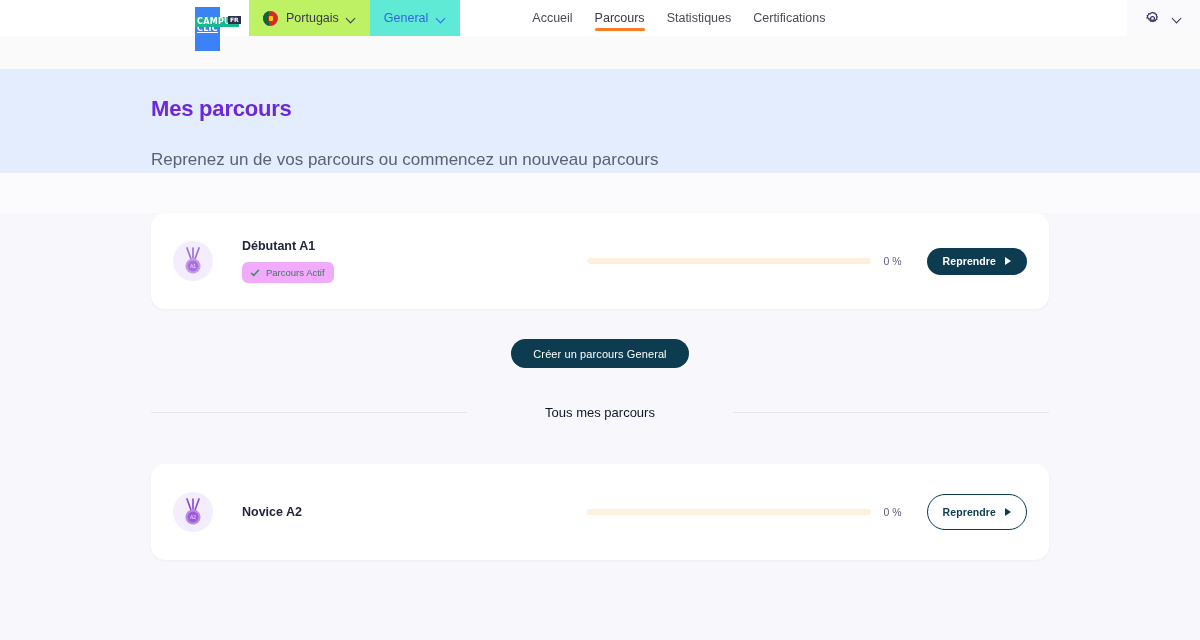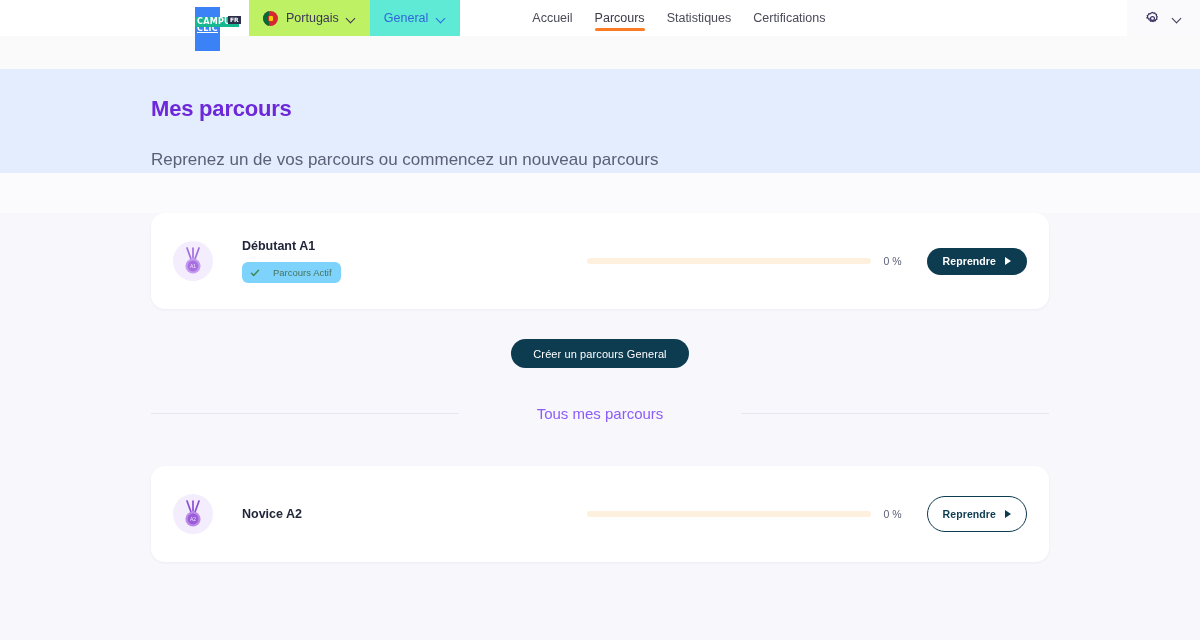--- a/index.html
+++ b/index.html
@@ -248,23 +248,23 @@
 
   .card-info { flex: none; width: 300px; }
   .card-title {
     font-size: 12.5px;
     font-weight: bold;
     color: #22263a;
   }
   .badge {
     display: inline-flex;
     align-items: center;
-    gap: 13px;
+    gap: 6px;
     margin-top: 9px;
-    background: #7dd3fc;
+    background: #f0abfc;
     border-radius: 6px;
     padding: 5px 9px 5px 8px;
   }
   .badge-check {
     width: 10px; height: 10px;
     display: block;
   }
   .badge-text {
     font-size: 9.5px;
     color: #49735c;
@@ -362,22 +362,22 @@
     display: flex;
     align-items: center;
     gap: 0;
   }
   .divider-line {
     flex: 1;
     height: 1px;
     background: #e7e6ef;
   }
   .divider-text {
-    font-size: 15px;
-    color: #8b5cf6;
+    font-size: 13px;
+    color: #0f172a;
     padding: 0 78px;
   }
 </style>
 </head>
 <body>
 
 <div class="topbar">
   <div class="topbar-spacer-left"></div>
 
   <div class="brand">

